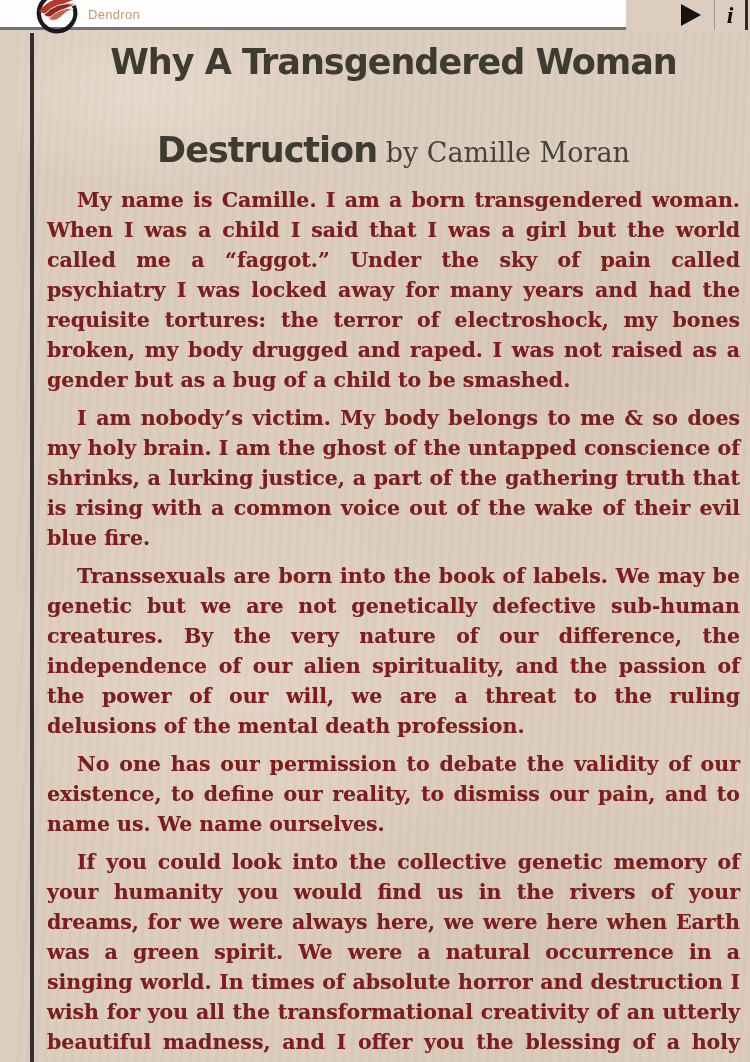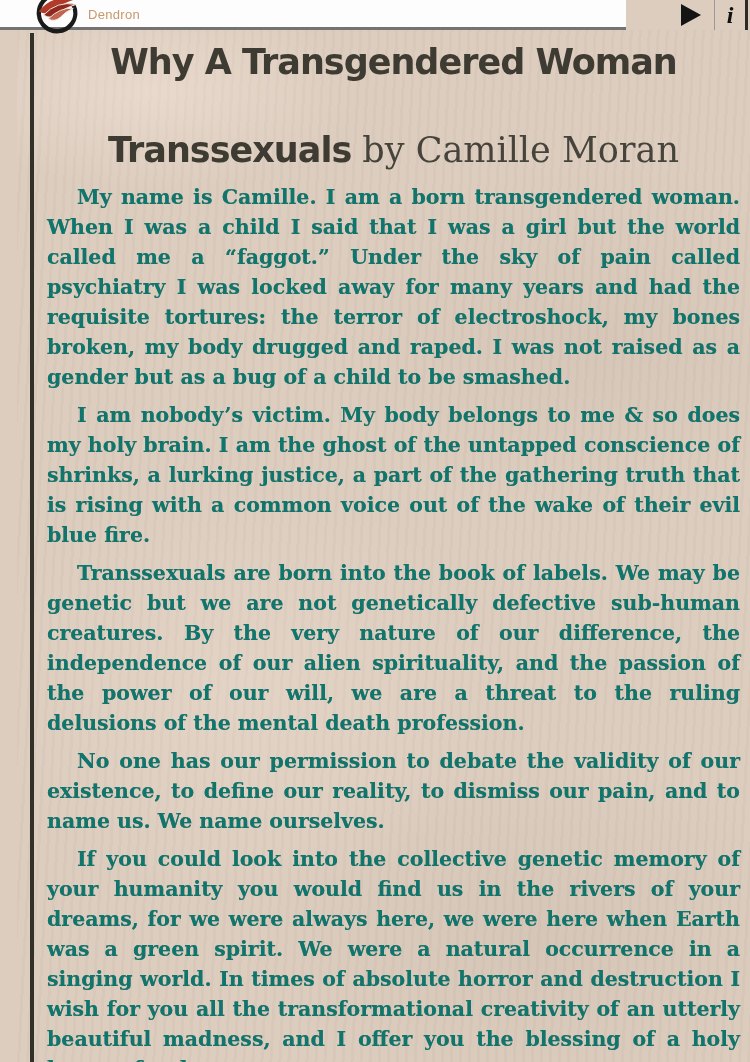--- a/index.html
+++ b/index.html
@@ -88,32 +88,32 @@
     font-family:"DejaVu Sans", sans-serif;
     font-weight:bold;
     font-size:35px; line-height:44px;
     letter-spacing:-1px;
     color:#3e3b33;
     margin-bottom:10px;
   }
   .byline {
     font-family:"DejaVu Serif", serif;
     font-weight:normal;
-    font-size:35px;
+    font-size:27px;
     letter-spacing:0;
     color:#46433b;
     text-align:right;
   }
   .article p {
     font-family:"DejaVu Serif", serif;
     font-weight:bold;
     font-size:20.5px; line-height:30px;
     text-align:justify;
     text-indent:30px;
-    color:#0f766e;
+    color:#7f1d1d;
     margin-bottom:8px;
     text-shadow:0 0 0.6px rgba(76,72,64,.55);
   }
 </style>
 </head>
 <body>
 
 <div class="toolbar">
   <svg class="logo" viewBox="0 0 60 48">
     <circle cx="29" cy="23" r="19" fill="none" stroke="#1b1b1b" stroke-width="4.5" stroke-dasharray="99 21" stroke-dashoffset="-8" transform="rotate(-50 29 23)"></circle>
@@ -134,21 +134,21 @@
 
 <div class="page">
   <div class="rule-left"></div>
   <div class="rule-right"></div>
   <div class="rule-tick"></div>
 
   <div class="article">
     <h1 class="title">
       <span>Why A Transgendered Woman</span><br>
       <br>
-      <span>Transsexuals</span><span class="byline"> by Camille Moran</span>
+      <span>Destruction</span><span class="byline"> by Camille Moran</span>
     </h1>
     <p>My name is Camille. I am a born transgendered woman. When I was a child I said that I was a girl but the world called me a “faggot.” Under the sky of pain called psychiatry I was locked away for many years and had the requisite tortures: the terror of electroshock, my bones broken, my body drugged and raped. I was not raised as a gender but as a bug of a child to be smashed.</p>
     <p>I am nobody’s victim. My body belongs to me &amp; so does my holy brain. I am the ghost of the untapped conscience of shrinks, a lurking justice, a part of the gathering truth that is rising with a common voice out of the wake of their evil blue fire.</p>
     <p>Transsexuals are born into the book of labels. We may be genetic but we are not genetically defective sub-human creatures. By the very nature of our difference, the independence of our alien spirituality, and the passion of the power of our will, we are a threat to the ruling delusions of the mental death profession.</p>
     <p>No one has our permission to debate the validity of our existence, to define our reality, to dismiss our pain, and to name us. We name ourselves.</p>
     <p>If you could look into the collective genetic memory of your humanity you would find us in the rivers of your dreams, for we were always here, we were here when Earth was a green spirit. We were a natural occurrence in a singing world. In times of absolute horror and destruction I wish for you all the transformational creativity of an utterly beautiful madness, and I offer you the blessing of a holy human freak.</p>
   </div>
 
   <div class="paper-texture"></div>
 </div>

